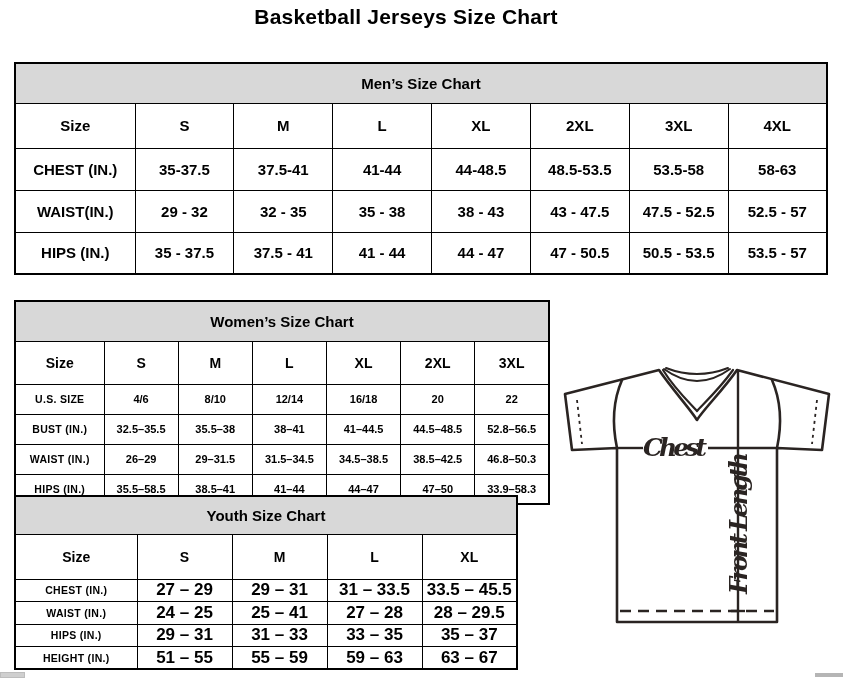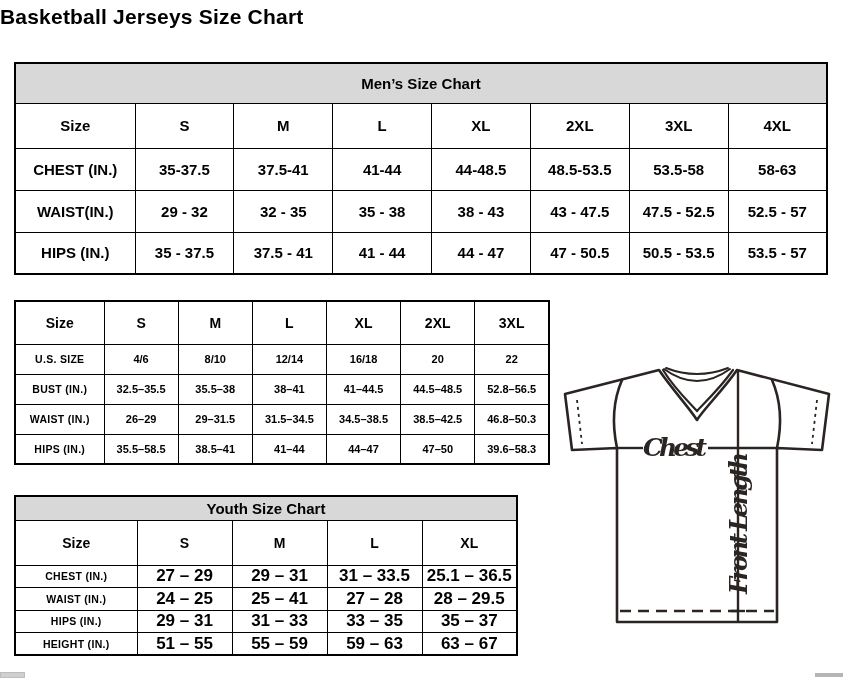--- a/index.html
+++ b/index.html
@@ -2,39 +2,39 @@
 <html><head>
 <meta charset="utf-8">
 <style>
   * { margin:0; padding:0; box-sizing:border-box; }
   html,body { background:#ffffff; }
   body {
     width:843px; height:679px; position:relative; overflow:hidden;
     font-family:"Liberation Sans", sans-serif; color:#000;
   }
   .page-title {
-    position:absolute; top:5px; left:0; width:812px; 
+    position:absolute; top:5px; left:0; width:812px; text-align:center;
     font-size:21px; font-weight:bold; letter-spacing:0.2px;
   }
   .tblhost { position:absolute; }
   .tblhost.men   { left:14px; top:62px;  width:814px; }
   .tblhost.women { left:14px; top:300px; width:536px; }
   .tblhost.youth { left:14px; top:495px; width:504px; }
   table.size-table {
     width:100%; border-collapse:collapse; table-layout:fixed;
     border:2px solid #000;
   }
   .size-table th, .size-table td {
     border:1px solid #000; text-align:center; vertical-align:middle;
     font-weight:bold; padding:0; white-space:nowrap; overflow:hidden;
   }
   .size-table .band { background:#d8d8d8; font-size:15px;margin-left:28px; }
   .men   .band { height:40px; }
   .women .band { height:40px; }
-  .youth .band { height:24px; }
+  .youth .band { height:38px; }
   .men   .head-row th { height:45px; font-size:15px; }
   .women .head-row th { height:43px; font-size:14px; }
   .youth .head-row th { height:45px; font-size:14px; }
   .men   tr.data th, .men   tr.data td { height:42px;   font-size:15px; }
   .women tr.data th, .women tr.data td { height:30px; font-size:11px; }
   .youth tr.data th, .youth tr.data td { height:22.5px; font-size:17px; }
   .women tr.data th, .youth tr.data th { font-size:10.5px; letter-spacing:0.3px; }
   .jersey-diagram { position:absolute; left:556px; top:363px; width:287px; height:267px;text-align:center; }
   .jersey-diagram svg { display:block; }
   .jersey-text {
@@ -114,20 +114,23 @@
       <colgroup>
         <col style="width: 89px;">
         <col>
         <col>
         <col>
         <col>
         <col>
         <col>
       </colgroup>
       <tbody>
+        <tr>
+          <th colspan="7" class="band">Women’s Size Chart</th>
+        </tr>
         <tr class="head-row">
           <th>Size</th>
           <th>S</th>
           <th>M</th>
           <th>L</th>
           <th>XL</th>
           <th>2XL</th>
           <th>3XL</th>
         </tr>
         <tr class="data">
@@ -157,21 +160,21 @@
           <td>38.5–42.5</td>
           <td>46.8–50.3</td>
         </tr>
         <tr class="data">
           <th>HIPS (IN.)</th>
           <td>35.5–58.5</td>
           <td>38.5–41</td>
           <td>41–44</td>
           <td>44–47</td>
           <td>47–50</td>
-          <td>39.6–58.3</td>
+          <td>33.9–58.3</td>
         </tr>
       </tbody>
     </table>
   </div>
 <div class="tblhost youth">
     <table class="size-table">
       <colgroup>
         <col style="width: 122px;">
         <col>
         <col>
@@ -187,21 +190,21 @@
           <th>S</th>
           <th>M</th>
           <th>L</th>
           <th>XL</th>
         </tr>
         <tr class="data">
           <th>CHEST (IN.)</th>
           <td>27 – 29</td>
           <td>29 – 31</td>
           <td>31 – 33.5</td>
-          <td>25.1 – 36.5</td>
+          <td>33.5 – 45.5</td>
         </tr>
         <tr class="data">
           <th>WAIST (IN.)</th>
           <td>24 – 25</td>
           <td>25 – 41</td>
           <td>27 – 28</td>
           <td>28 – 29.5</td>
         </tr>
         <tr class="data">
           <th>HIPS (IN.)</th>

